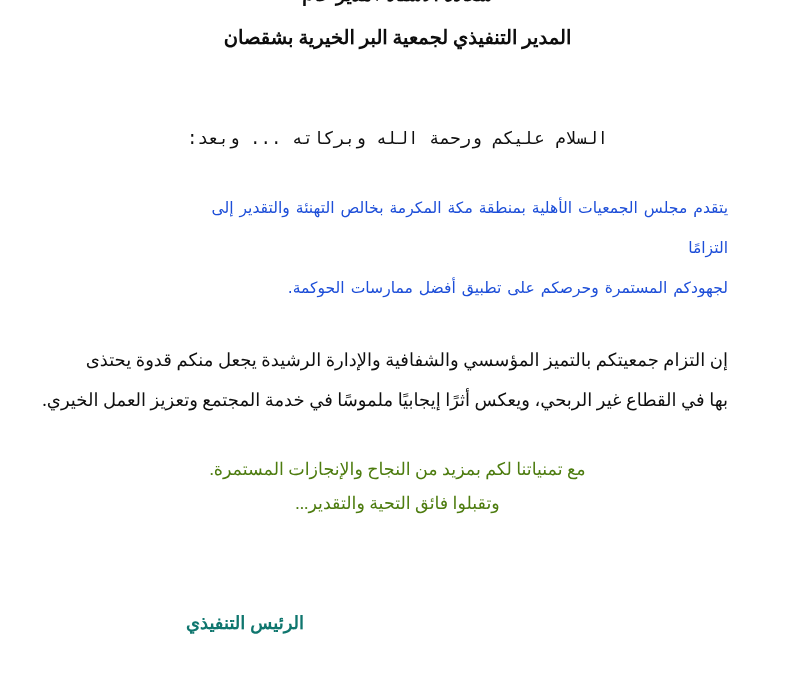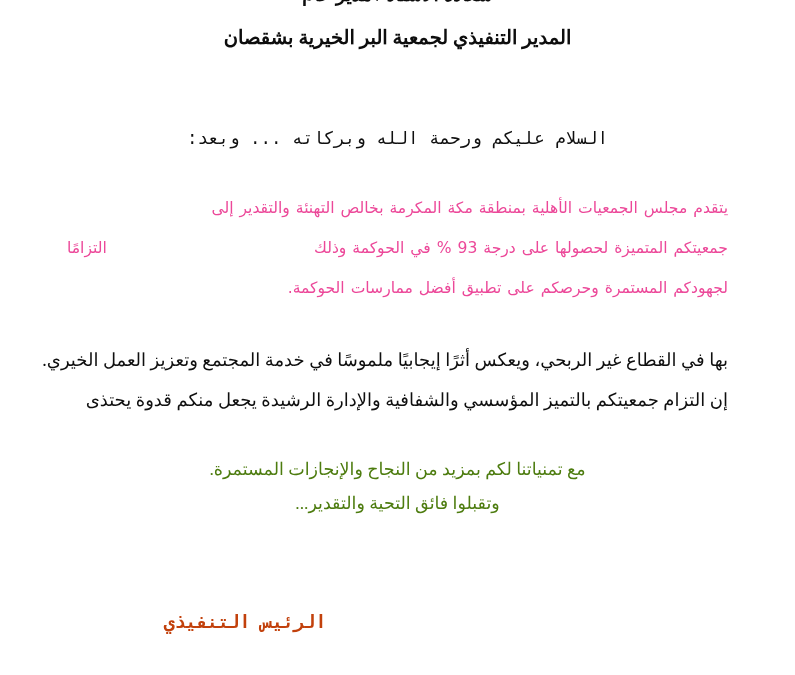--- a/index.html
+++ b/index.html
@@ -79,21 +79,21 @@
   .para-one {
     position: absolute;
     top: 188px;
     right: 67px;
     left: 67px;
     font-family: "DejaVu Sans", "Liberation Sans", sans-serif;
     font-size: 15.6px;
     line-height: 40px;
     text-align: justify;
     text-align-last: right;
-    color: #ec4899;
+    color: #1d4ed8;
     letter-spacing: 0.2px;
     word-spacing: 1px;
   }
   .para-one .ln {
     display: block;
     white-space: nowrap;
   }
   .para-one .ln.stretch {
     display: flex;
     justify-content: space-between;
@@ -135,23 +135,23 @@
     white-space: nowrap;
   }
 
   
   .signature {
     position: absolute;
     top: 608px;
     left: 0;
     width: 490px;
     text-align: center;
-    font-family: Liberation Mono, monospace;
+    font-family: Liberation Sans, sans-serif;
     font-weight: bold;
-    color: #c2410c;
+    color: #0f766e;
   }
   .signature .sig-title {
     display: block;
     font-size: 18px;
     line-height: 30px;
     white-space: nowrap;
   }
   .signature .sig-org {
     display: block;
     font-size: 19px;
@@ -167,29 +167,28 @@
 
   <div class="header-clipped">سعادة الأستاذ / مدير عام</div>
 
   <div class="header-line">المدير التنفيذي لجمعية البر الخيرية بشقصان</div>
 
   <div class="salutation">السلام عليكم ورحمة الله وبركاته ... وبعد:</div>
 
   <div class="para-one">
     <span class="ln">يتقدم مجلس الجمعيات الأهلية بمنطقة مكة المكرمة بخالص التهنئة والتقدير إلى</span>
     <span class="ln stretch">
-      <span>جمعيتكم المتميزة لحصولها على درجة 93 % في الحوكمة وذلك</span>
       <span>التزامًا</span>
     </span>
     <span class="ln">لجهودكم المستمرة وحرصكم على تطبيق أفضل ممارسات الحوكمة.</span>
   </div>
 
   <div class="para-two">
+    <span class="ln">إن التزام جمعيتكم بالتميز المؤسسي والشفافية والإدارة الرشيدة يجعل منكم قدوة يحتذى</span>
     <span class="ln">بها في القطاع غير الربحي، ويعكس أثرًا إيجابيًا ملموسًا في خدمة المجتمع وتعزيز العمل الخيري.</span>
-    <span class="ln">إن التزام جمعيتكم بالتميز المؤسسي والشفافية والإدارة الرشيدة يجعل منكم قدوة يحتذى</span>
   </div>
 
   <div class="closing">
     <span class="ln">مع تمنياتنا لكم بمزيد من النجاح والإنجازات المستمرة.</span>
     <span class="ln">وتقبلوا فائق التحية والتقدير...</span>
   </div>
 
   <div class="signature">
     <span class="sig-title">الرئيس التنفيذي</span>
   </div>

